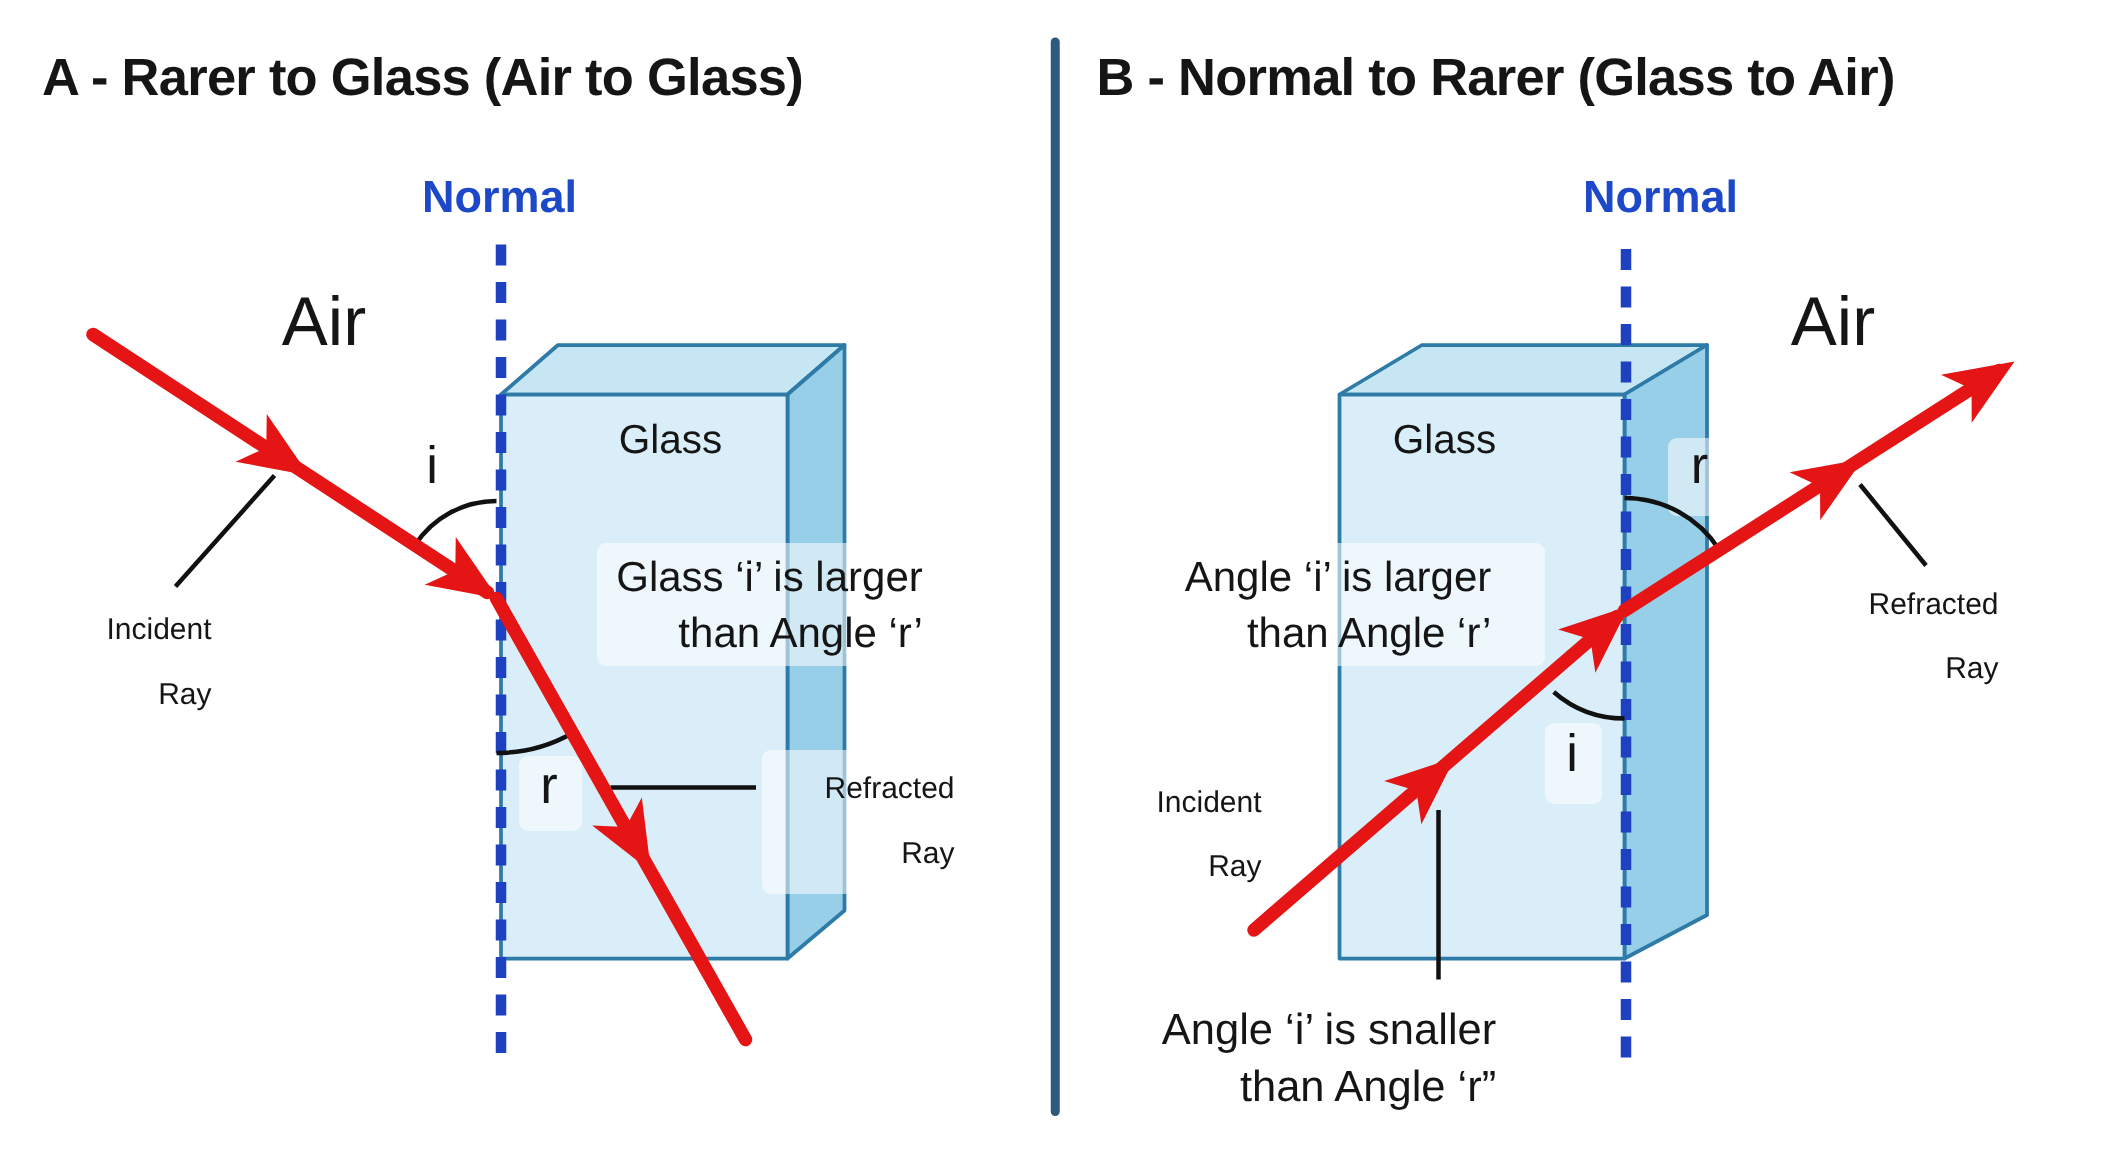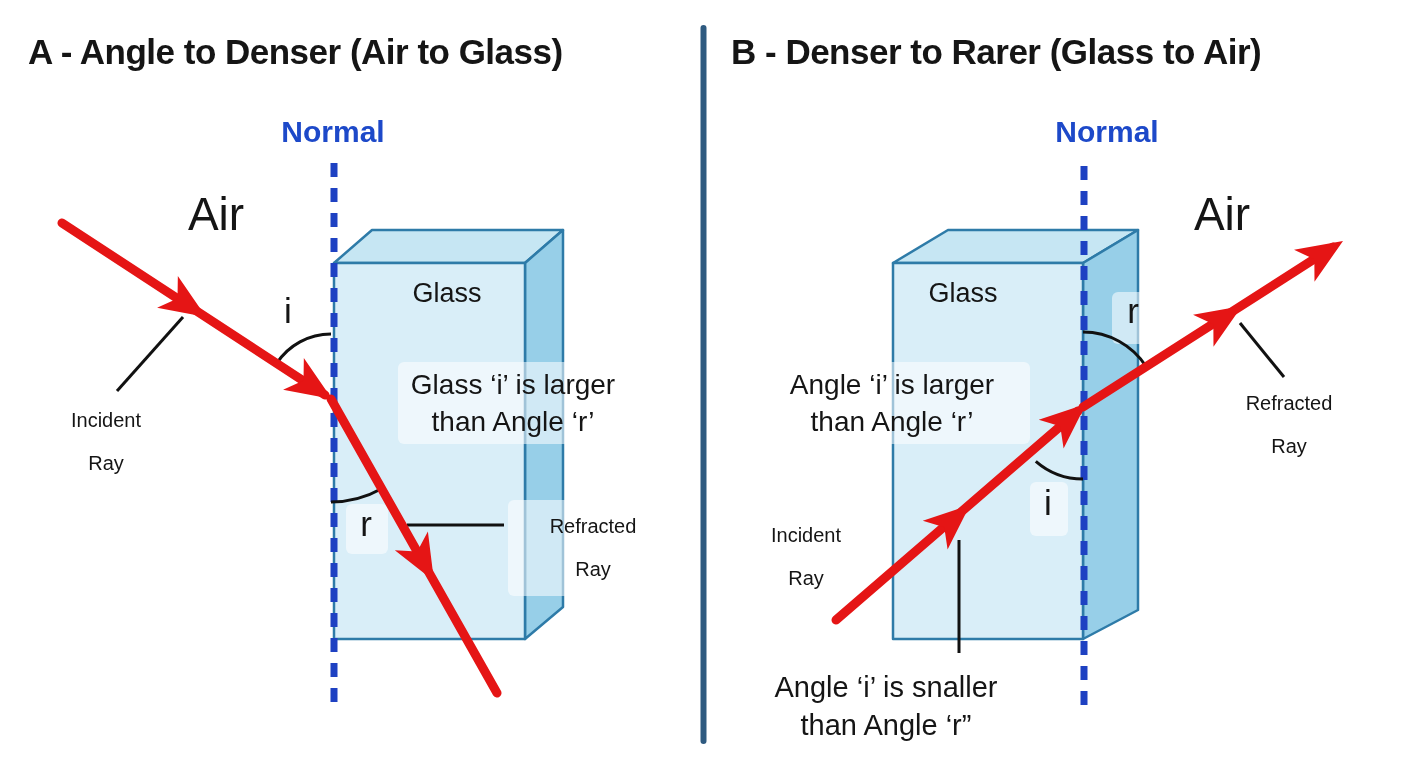--- a/index.html
+++ b/index.html
@@ -13,21 +13,21 @@
     --glass-border:#2e7ba8;
     --divider:#2e5a80;
   }
   html,body{margin:0;padding:0;}
   body{
     width:1408px;height:768px;background:#ffffff;position:relative;overflow:hidden;
     font-family:"Liberation Sans","DejaVu Sans",sans-serif;color:var(--ink);
   }
   svg.scene{position:absolute;left:0;top:0;z-index:1;}
   .lbl{position:absolute;z-index:2;white-space:nowrap;color:var(--ink);}
-  .ctr{transform:translateX(-50%);text-align:center;}
+  .ctr{transform:translateX(-50%);text-align:right;}
   .title{font-size:35px;font-weight:700;letter-spacing:-0.5px;}
   .normal{font-size:30px;font-weight:600;color:var(--normal-blue);}
   .medium{font-weight:500;}
   .big{font-size:46px;}
   .glass{font-size:27px;}
   .angle{font-size:35px;font-weight:500;}
   .two{font-size:20px;line-height:43px;}
   .note{font-size:28px;line-height:37px;}
   .foot{font-size:29px;line-height:38px;margin-top:12px;}
 </style>
@@ -86,40 +86,40 @@
     <polygon points="0,0 -46,-19 -34,0 -46,19" transform="translate(206,317) rotate(33.1)"></polygon>
     <polygon points="0,0 -46,-19 -34,0 -46,19" transform="translate(332,399) rotate(33.1)"></polygon>
     <polygon points="0,0 -46,-19 -34,0 -46,19" transform="translate(434,581) rotate(60.5)"></polygon>
     <polygon points="0,0 -46,-19 -34,0 -46,19" transform="translate(970,505) rotate(-40.8)"></polygon>
     <polygon points="0,0 -46,-19 -34,0 -46,19" transform="translate(1086,404) rotate(-40.8)"></polygon>
     <polygon points="0,0 -46,-19 -34,0 -46,19" transform="translate(1242,306) rotate(-32.6)"></polygon>
     <polygon points="0,0 -46,-19 -34,0 -46,19" transform="translate(1343,241) rotate(-32.6)"></polygon>
   </g>
 </svg>
 
-<div class="lbl title" style="left:28px;top:32px;">A - Angle to Denser (Air to Glass)</div>
+<div class="lbl title" style="left:28px;top:32px;">A - Rarer to Glass (Air to Glass)</div>
 <div class="lbl normal ctr" style="left:333px;top:115px;">Normal</div>
 <div class="lbl big medium ctr" style="left:216px;top:187px;">Air</div>
 <div class="lbl glass medium ctr" style="left:447px;top:278px;">Glass</div>
 <div class="lbl angle ctr" style="left:288px;top:291px;">i</div>
 <div class="lbl angle ctr" style="left:366px;top:504px;">r</div>
 <div class="lbl two medium ctr" style="left:106px;top:399px;">
   <div>Incident</div>
   <div>Ray</div>
 </div>
 <div class="lbl two medium ctr" style="left:593px;top:505px;">
   <div>Refracted</div>
   <div>Ray</div>
 </div>
 <div class="lbl note medium ctr" style="left:513px;top:366px;">
   <div>Glass ‘i’ is larger</div>
   <div>than Angle ‘r’</div>
 </div>
 
-<div class="lbl title" style="left:731px;top:32px;">B - Denser to Rarer (Glass to Air)</div>
+<div class="lbl title" style="left:731px;top:32px;">B - Normal to Rarer (Glass to Air)</div>
 <div class="lbl normal ctr" style="left:1107px;top:115px;">Normal</div>
 <div class="lbl big medium ctr" style="left:1222px;top:187px;">Air</div>
 <div class="lbl glass medium ctr" style="left:963px;top:278px;">Glass</div>
 <div class="lbl angle ctr" style="left:1133px;top:291px;">r</div>
 <div class="lbl angle ctr" style="left:1048px;top:483px;">i</div>
 <div class="lbl two medium ctr" style="left:806px;top:514px;">
   <div>Incident</div>
   <div>Ray</div>
 </div>
 <div class="lbl two medium ctr" style="left:1289px;top:382px;">

